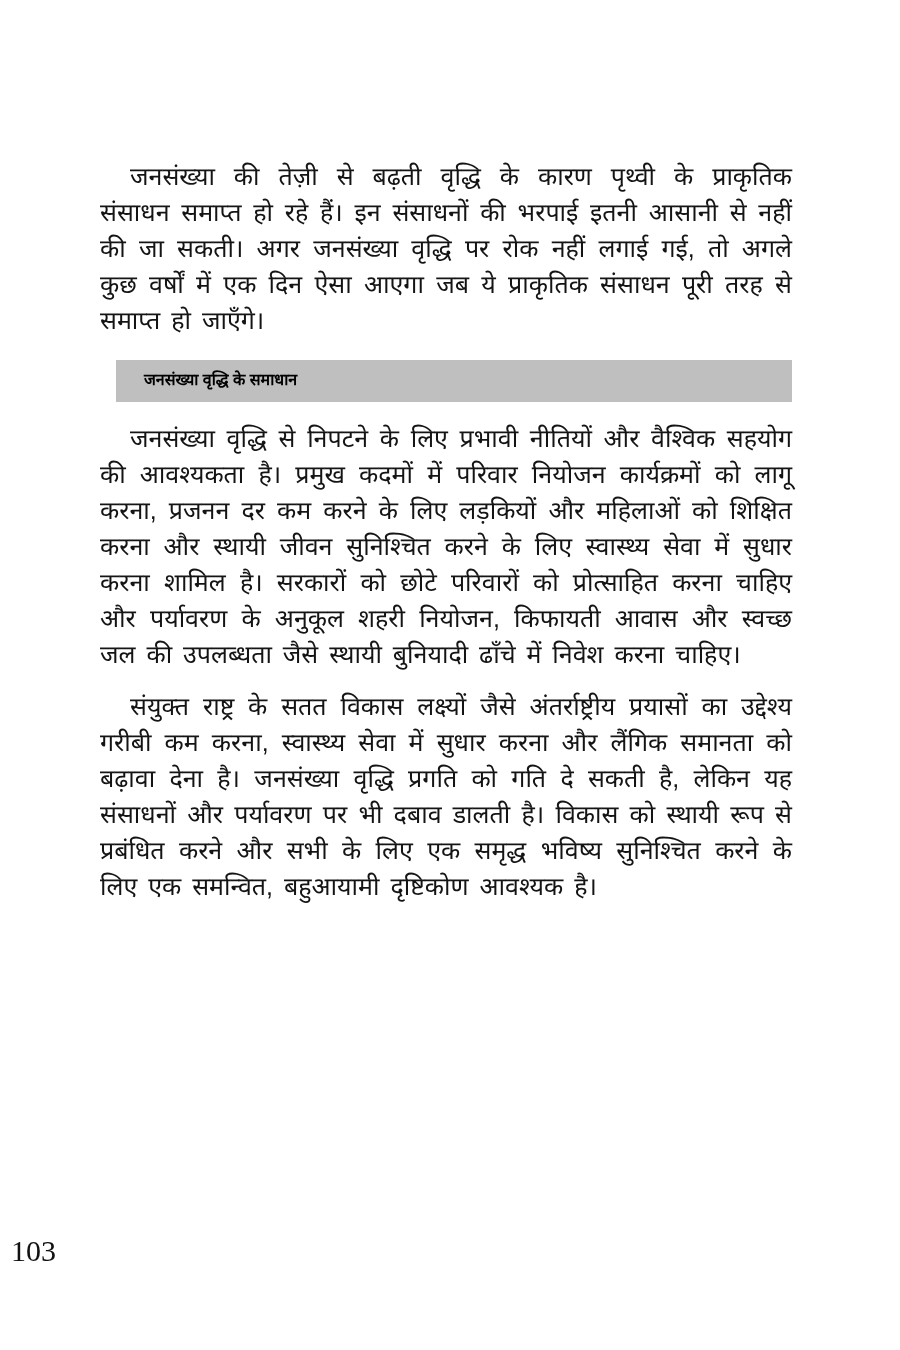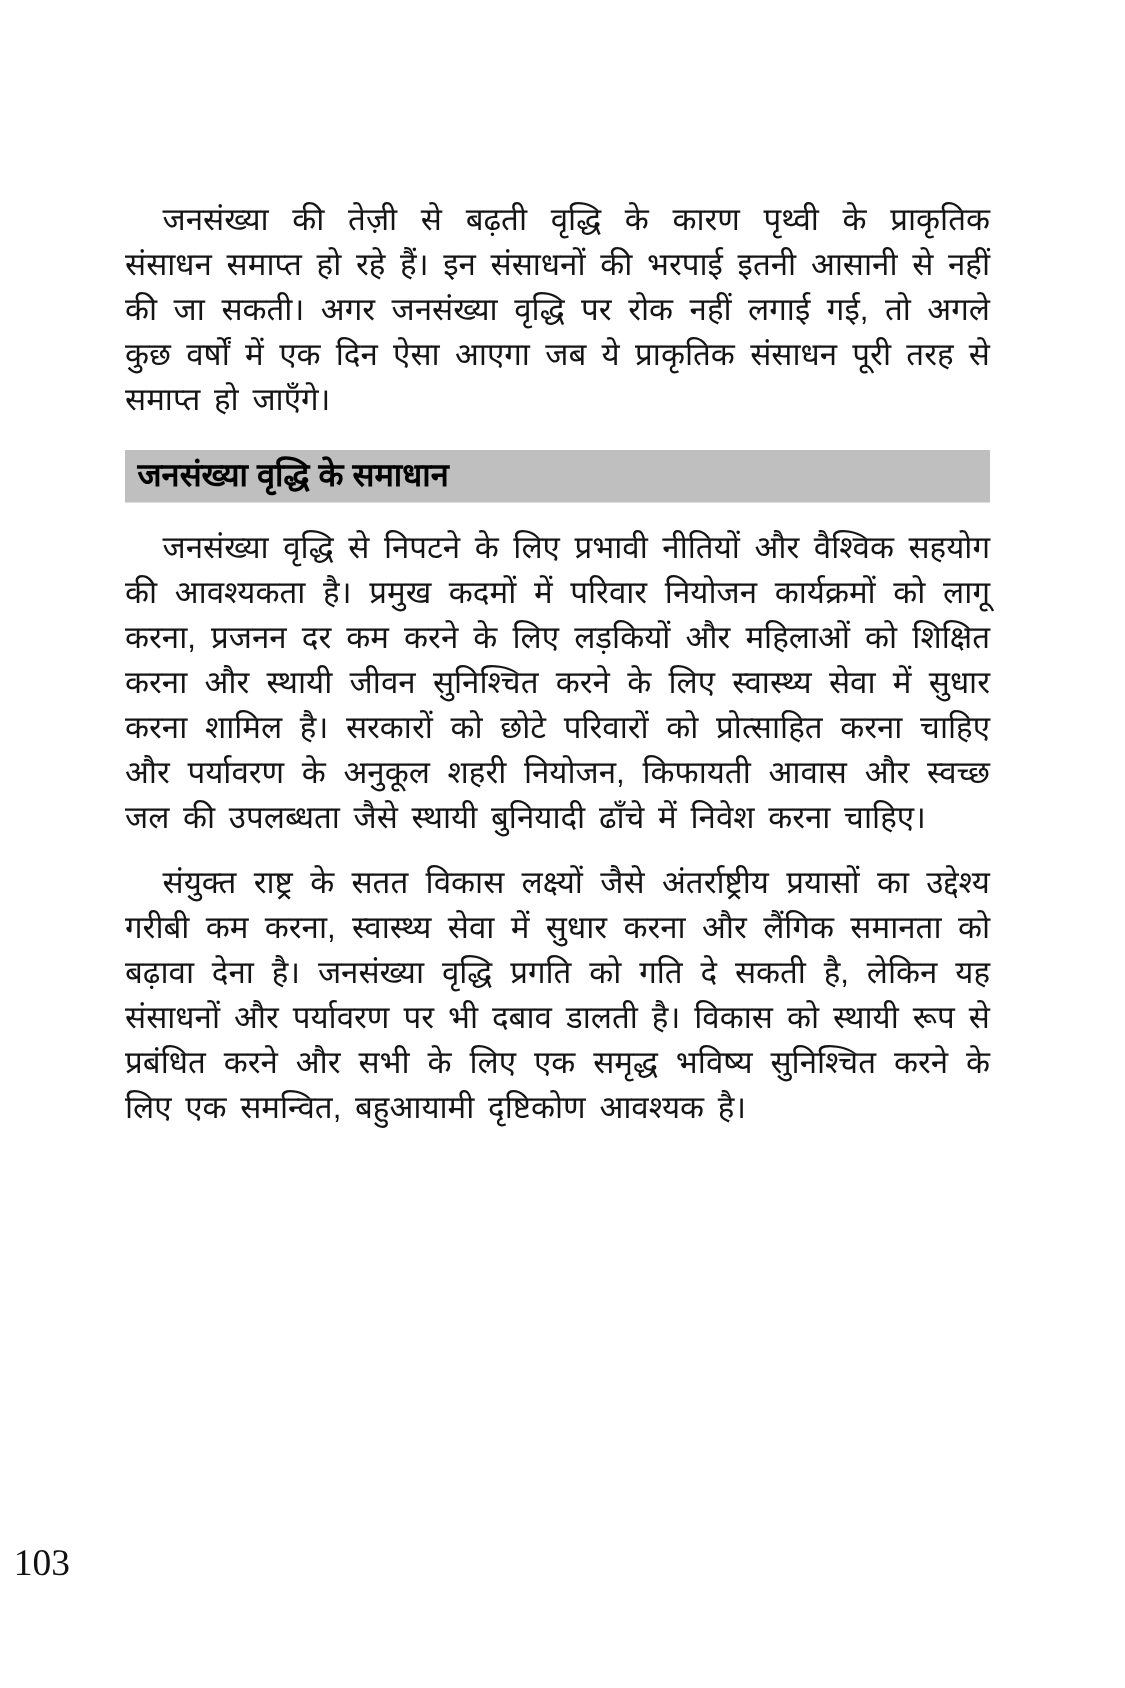--- a/index.html
+++ b/index.html
@@ -27,24 +27,24 @@
     margin: 0 0 16px 0;
     font-size: 25px;
     line-height: 36px;
     text-align: justify;
     text-indent: 30px;
     color: #141414;
     word-spacing: 4px;
   }
   .section-heading {
     display: block;
-    margin: 22px 0 18px 0;
-    padding: 3px 10px 5px 10px;
+    margin: 22px 0 18px 16px;
+    padding: 3px 10px 5px 28px;
     background: #bfbfbf;
-    font-size: 26px;
+    font-size: 16px;
     line-height: 34px;
     font-weight: bold;
     color: #000000;
     text-indent: 0;
   }
   .page-footer {
     position: absolute;
     top: 1234px;
     left: 11px;
     width: 100%;

